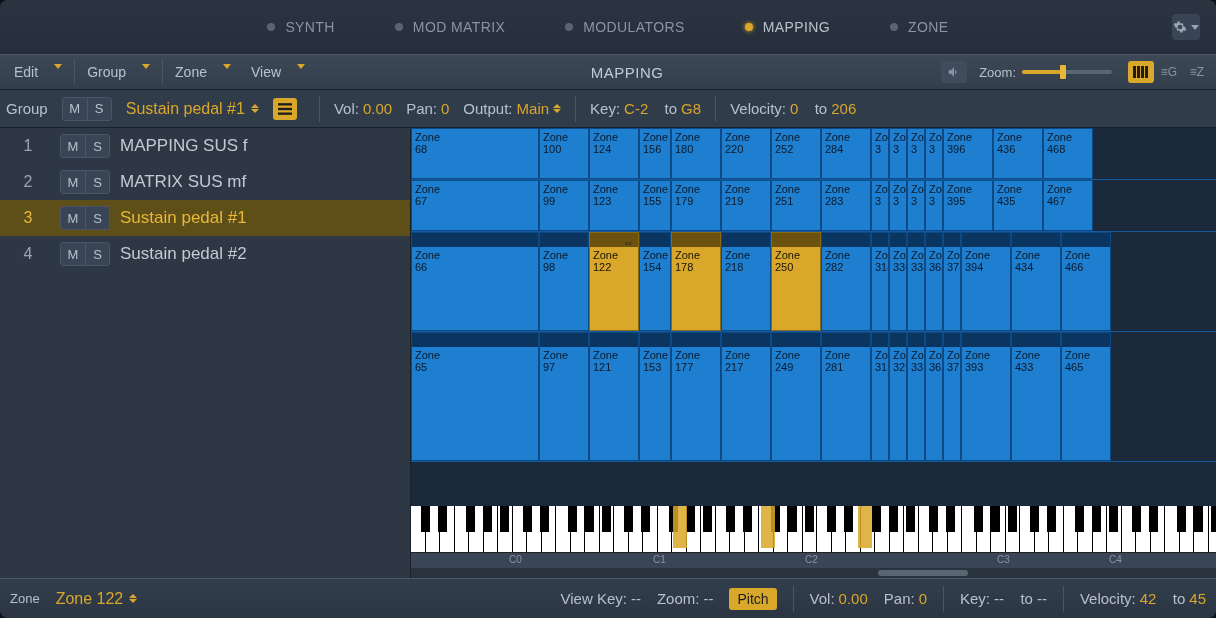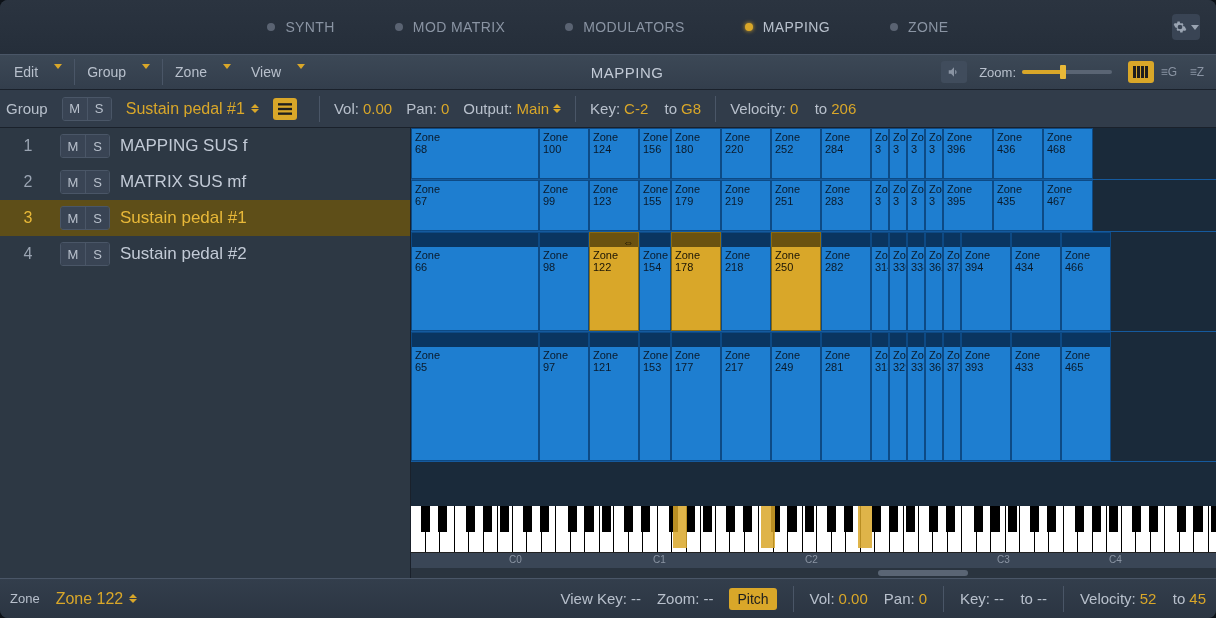--- a/index.html
+++ b/index.html
@@ -489,16 +489,16 @@
         <span>Vol:</span> 
         <span class="val">0.00</span>
       </div>
     <div class="param">
         <span>Pan:</span> 
         <span class="val">0</span>
       </div>
     <div class="sep"></div>
     <div class="param"><span>Key:</span> <span>--</span>&nbsp;&nbsp;<span>to</span> <span>--</span></div>
     <div class="sep"></div>
-    <div class="param"><span>Velocity:</span> <span class="val">52</span>&nbsp;&nbsp;<span>to</span> <span class="val">45</span></div>
+    <div class="param"><span>Velocity:</span> <span class="val">42</span>&nbsp;&nbsp;<span>to</span> <span class="val">45</span></div>
   </div>
 
 </div>
 
 </body></html>

